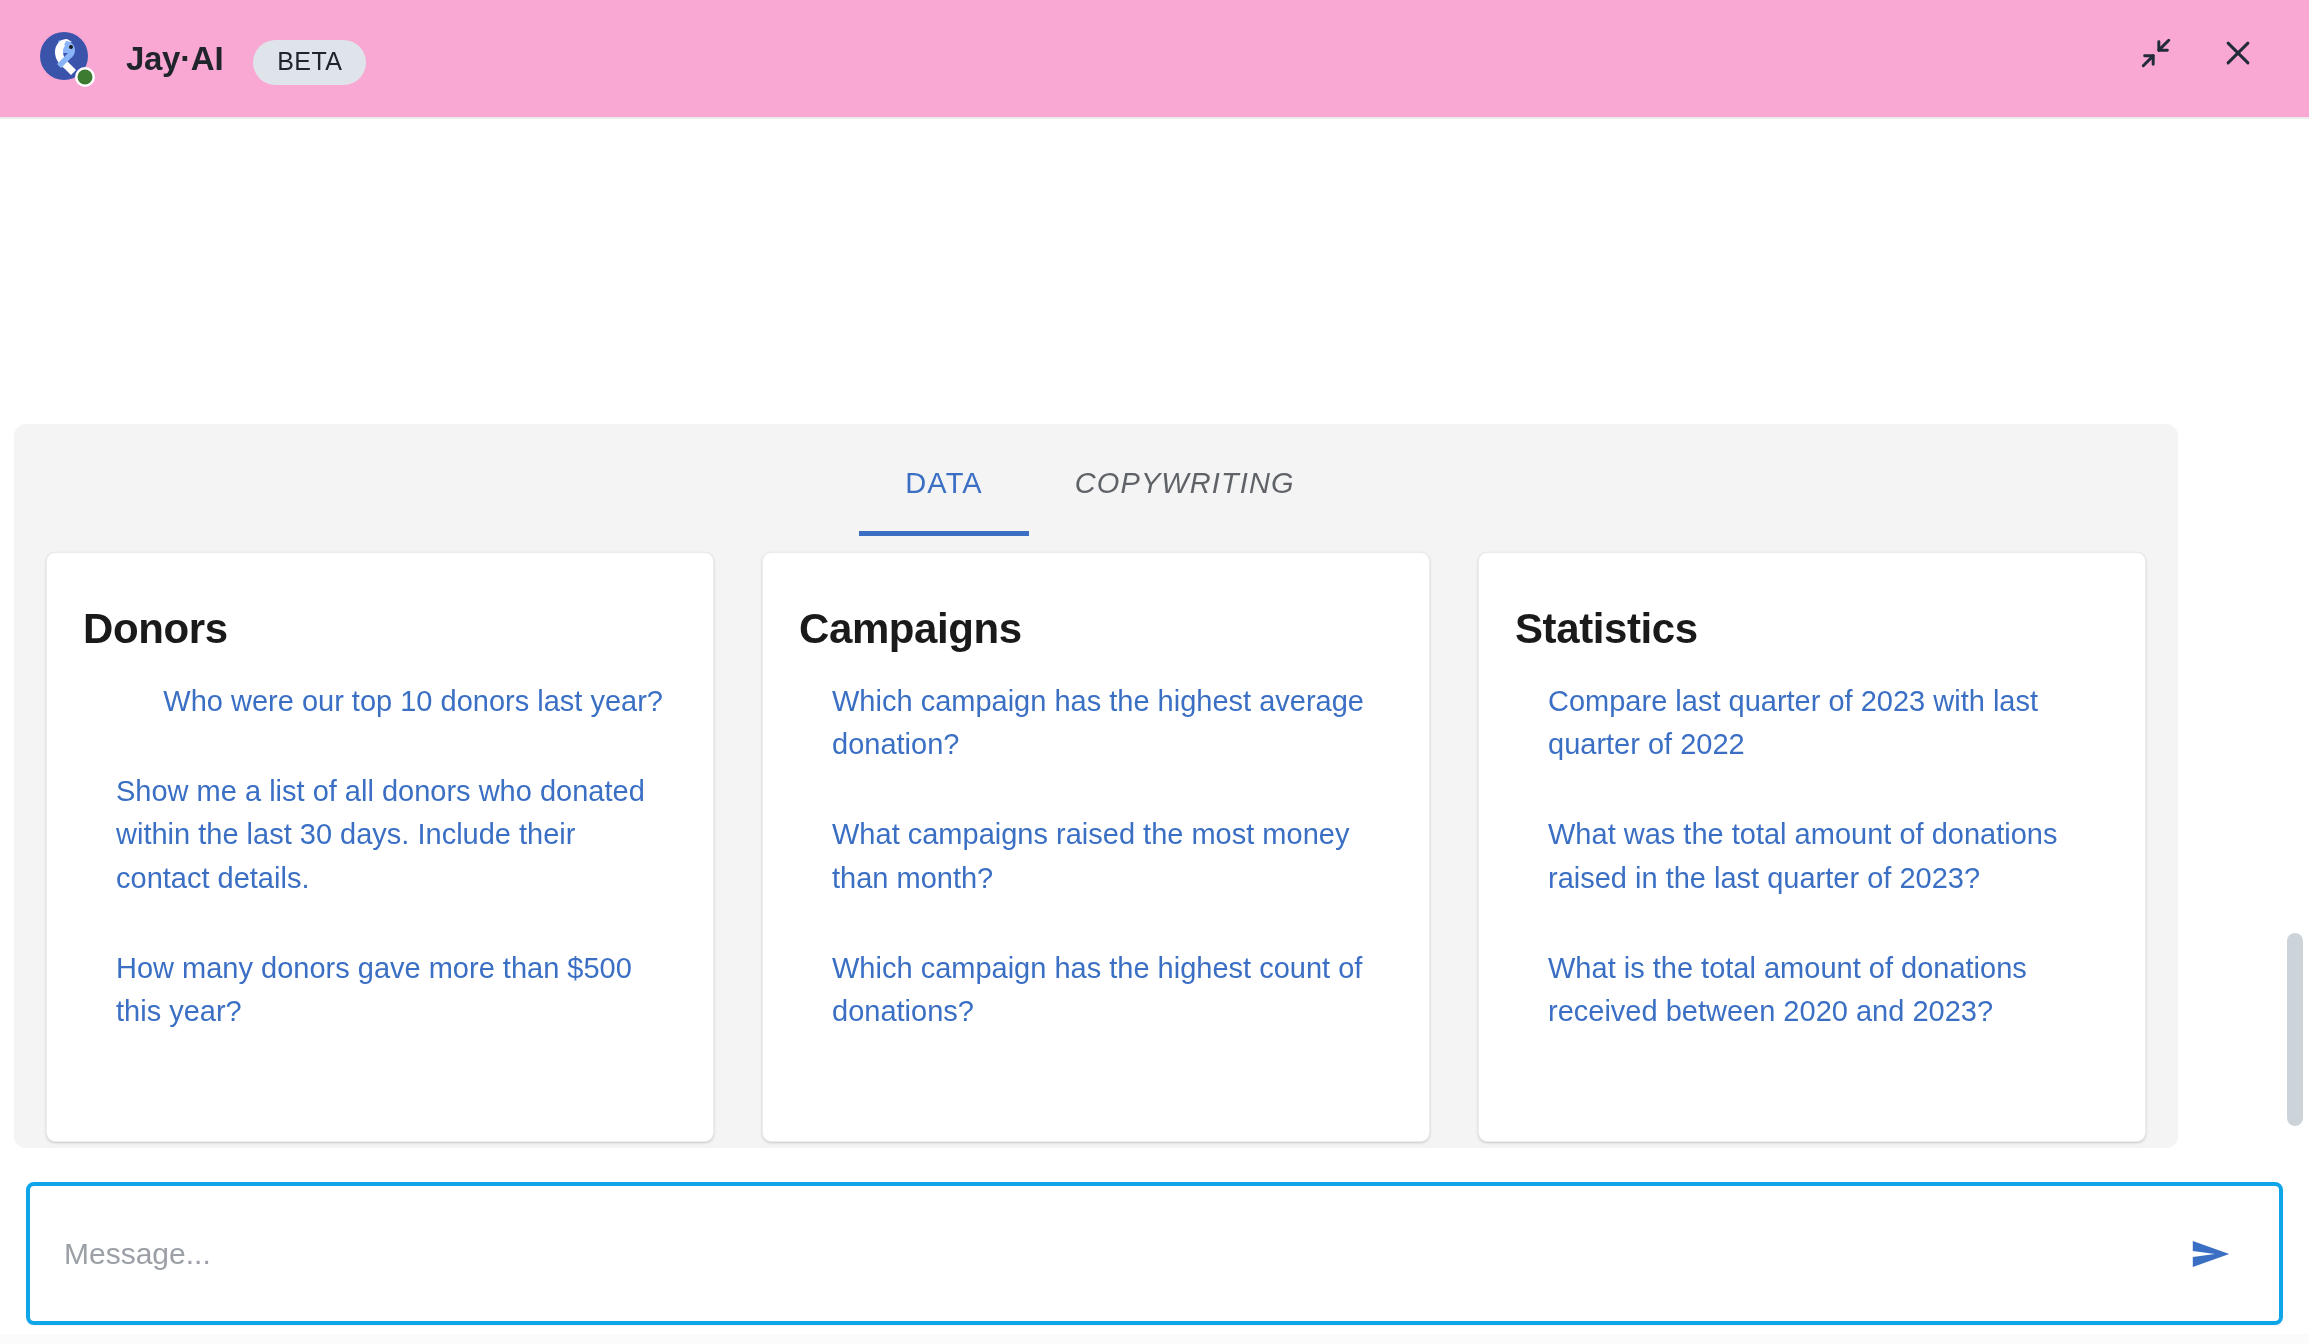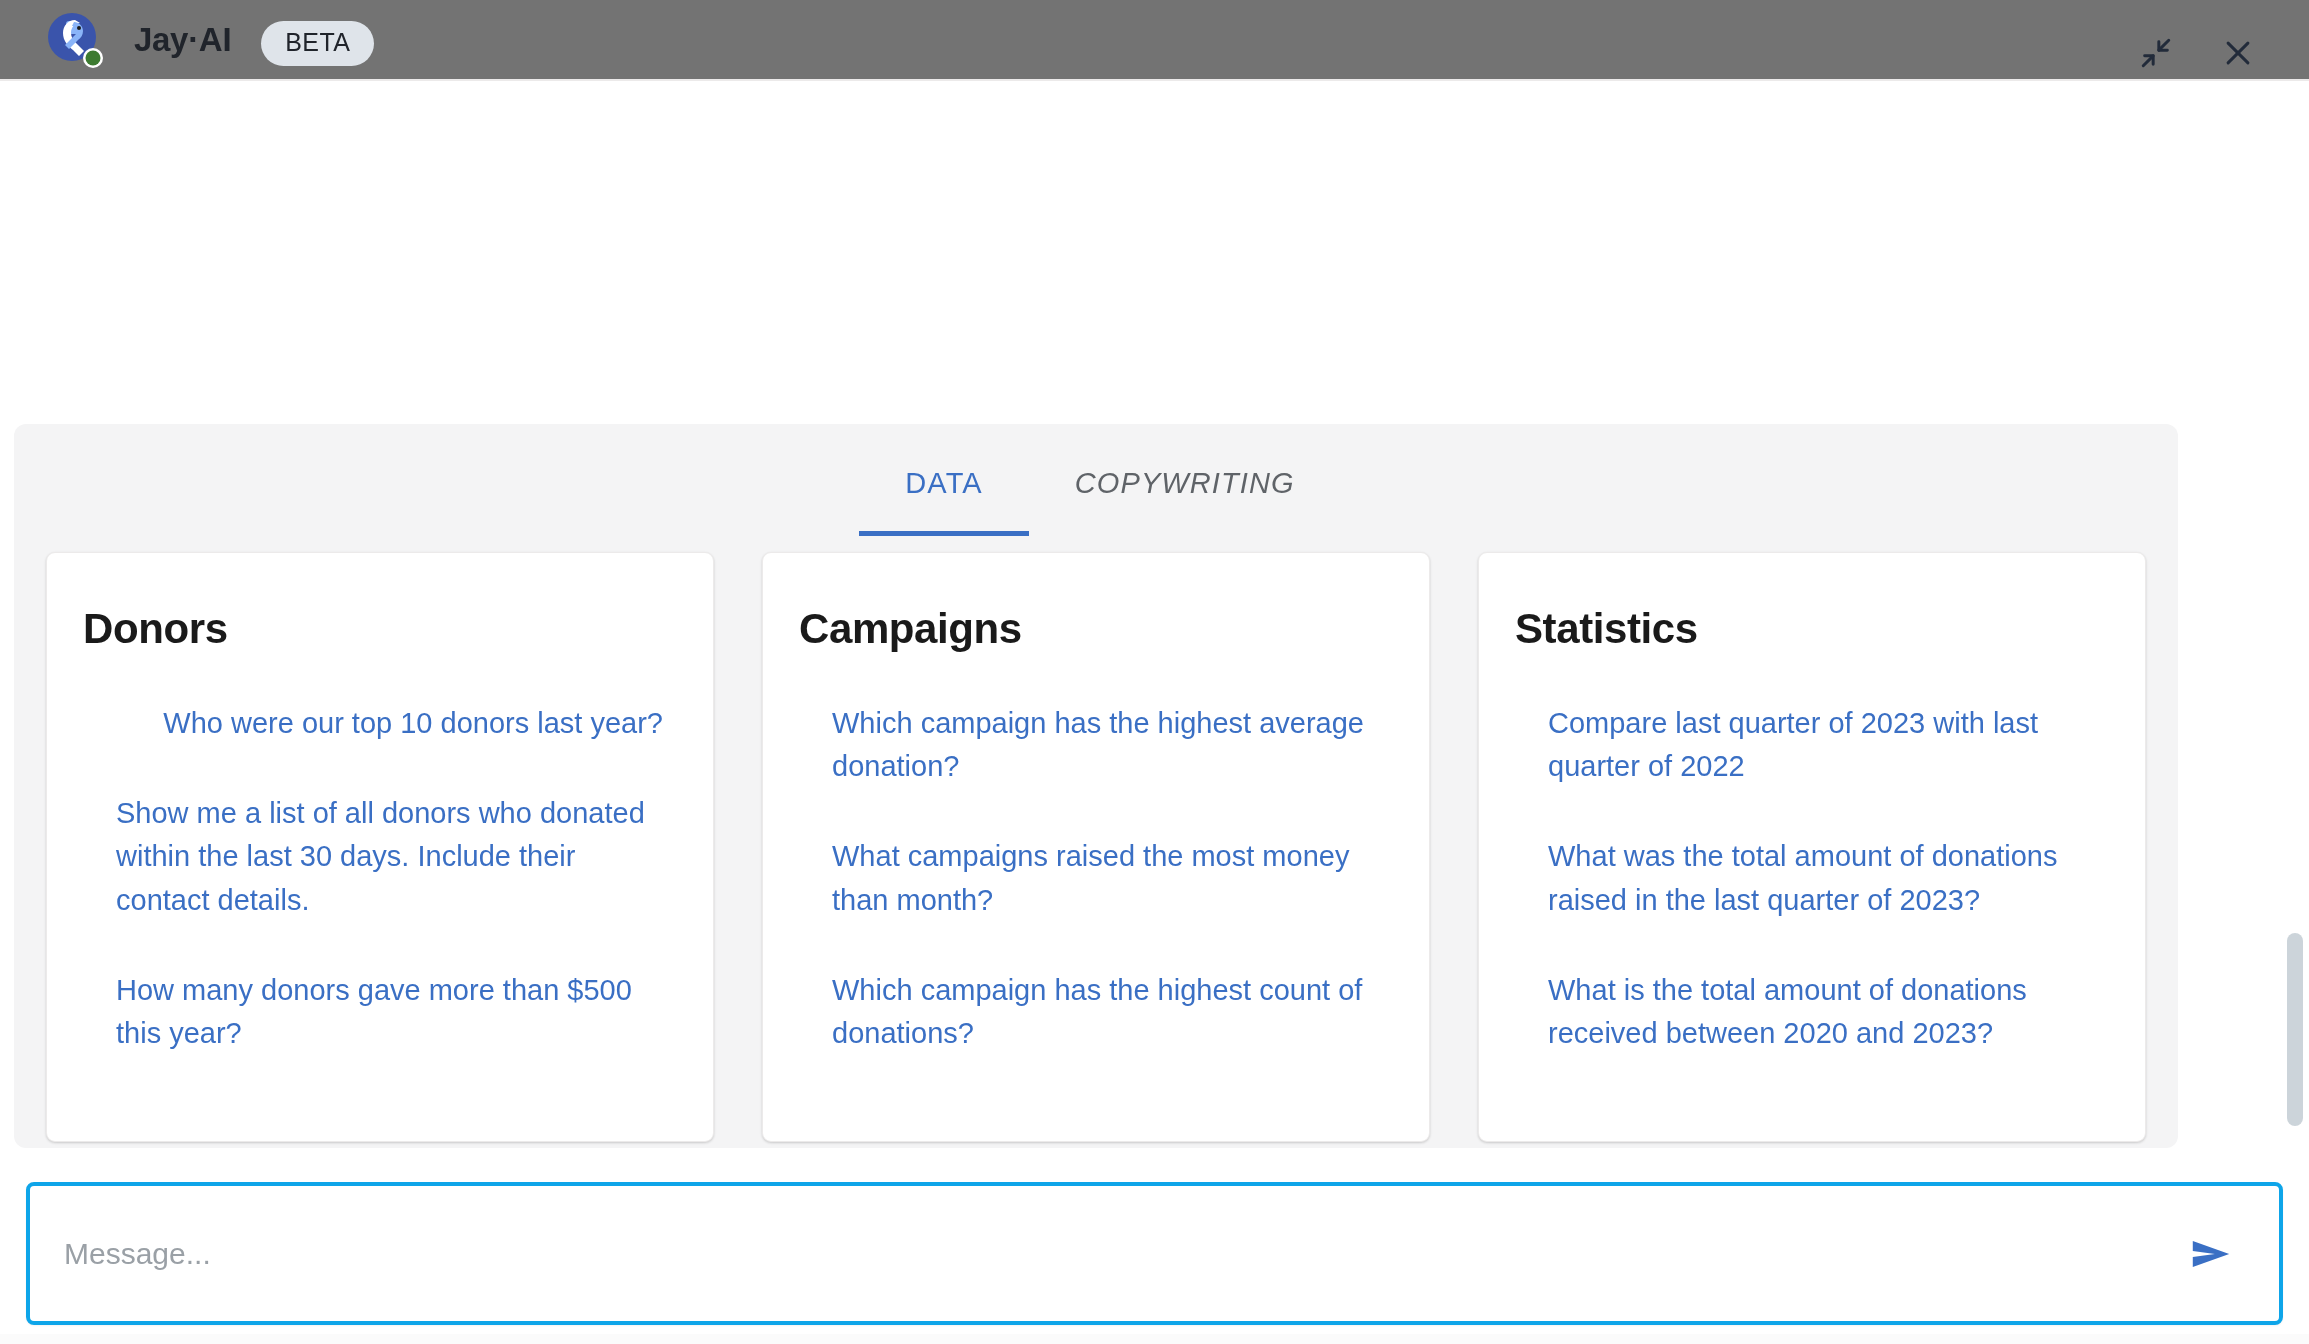--- a/index.html
+++ b/index.html
@@ -17,26 +17,25 @@
     width: 2309px;
     height: 1344px;
     background: #ffffff;
   }
 
   
   .header {
     position: absolute;
     top: 0; left: 0;
     width: 2309px;
-    height: 81px;
-    background: #737373;
+    height: 119px;
+    background: #f9a8d4;
     border-bottom: 2px solid #eceaea;
     display: flex;
     align-items: center;
-    padding-left: 8px;
   }
 
   .brand {
     display: flex;
     align-items: center;
     margin-left: 36px;
     gap: 0;
   }
 
   .logo-wrap {
@@ -163,21 +162,21 @@
     border-radius: 9px;
     box-shadow: 0 1px 3px rgba(0,0,0,0.12), 0 1px 2px rgba(0,0,0,0.06);
     height: 590px;
     padding: 52px 36px 0 36px;
   }
   .card-title {
     font-size: 42px;
     font-weight: bold;
     color: #1a1a1a;
     letter-spacing: -0.4px;
-    margin-bottom: 49px;
+    margin-bottom: 27px;
   }
   .card-questions {
     display: flex;
     flex-direction: column;
     gap: 47px;
     padding-left: 33px;
     padding-right: 14px;
     align-items: flex-end;
   }
   .question {

